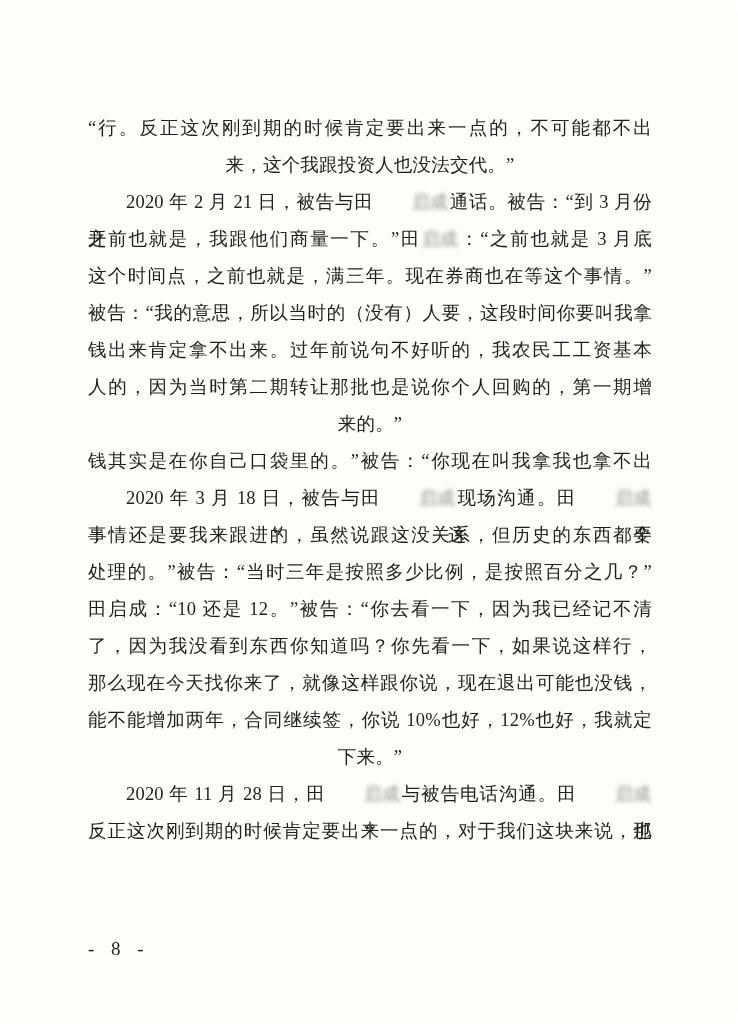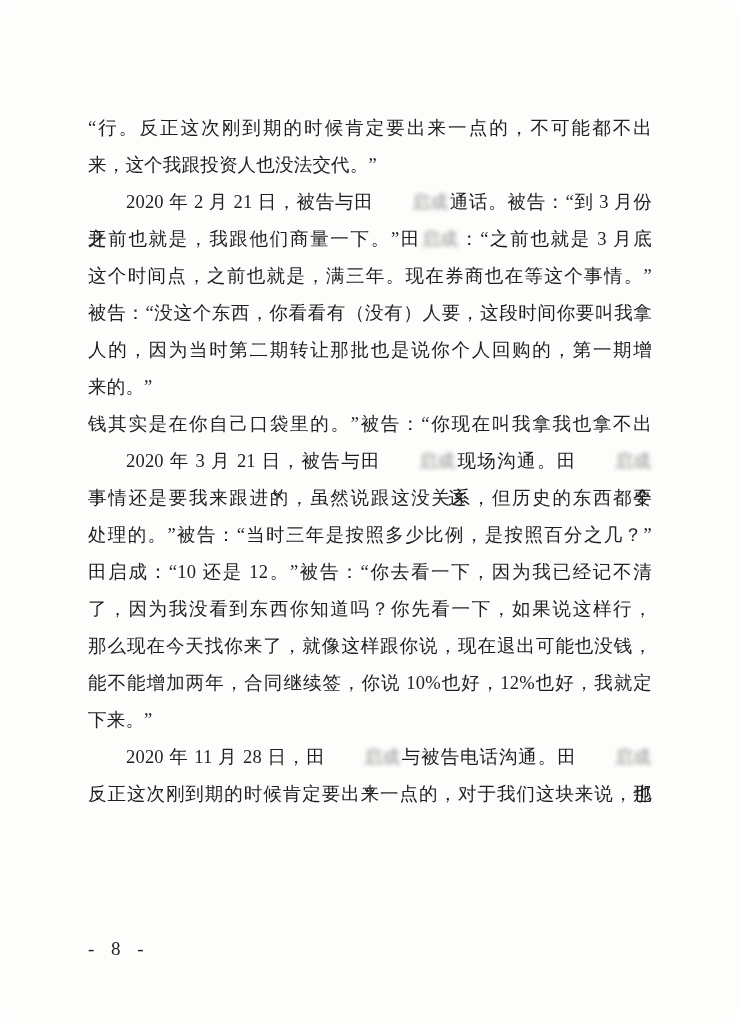--- a/index.html
+++ b/index.html
@@ -25,21 +25,21 @@
     width: 564px;
   }
   .line {
     margin: 0;
     padding: 0;
     height: 37px;
     line-height: 37px;
     font-size: 18.5px;
     letter-spacing: 0.2px;
     white-space: nowrap;
-    text-align: left;
+    text-align: center;
     color: #1e1e1e;
     -webkit-font-smoothing: antialiased;
   }
   .line.just {
     white-space: normal;
     text-align: justify;
     text-align-last: justify;
     text-justify: inter-character;
   }
   .line.indent {
@@ -64,25 +64,26 @@
 </head>
 <body>
 
 <div class="page">
   <main class="doc-body">
       <p class="line just"><span>“行。反正这次刚到期的时候肯定要出来一点的，不可能都不出</span></p>
       <p class="line"><span>来，这个我跟投资人也没法交代。”</span></p>
       <p class="line just indent"><span>2020 年 2 月 21 日，被告与田</span><span class="redacted">启成</span><span>通话。被告：“到 3 月份开</span></p>
       <p class="line just"><span>之前也就是，我跟他们商量一下。”田</span><span class="redacted">启成</span><span>：“之前也就是 3 月底</span></p>
       <p class="line just"><span>这个时间点，之前也就是，满三年。现在券商也在等这个事情。”</span></p>
-      <p class="line just"><span>被告：“没这个东西，你看看有（没有）人要，这段时间你要叫我拿</span></p>
+      <p class="line just"><span>被告：“我的意思，所以当时的（没有）人要，这段时间你要叫我拿</span></p>
+      <p class="line just"><span>钱出来肯定拿不出来。过年前说句不好听的，我农民工工资基本</span></p>
       <p class="line just"><span>人的，因为当时第二期转让那批也是说你个人回购的，第一期增</span></p>
       <p class="line"><span>来的。”</span></p>
       <p class="line just"><span>钱其实是在你自己口袋里的。”被告：“你现在叫我拿我也拿不出</span></p>
-      <p class="line just indent"><span>2020 年 3 月 21 日，被告与田</span><span class="redacted">启成</span><span>现场沟通。田</span><span class="redacted">启成</span><span>：“这个</span></p>
+      <p class="line just indent"><span>2020 年 3 月 18 日，被告与田</span><span class="redacted">启成</span><span>现场沟通。田</span><span class="redacted">启成</span><span>：“这个</span></p>
       <p class="line just"><span>事情还是要我来跟进的，虽然说跟这没关系，但历史的东西都要</span></p>
       <p class="line just"><span>处理的。”被告：“当时三年是按照多少比例，是按照百分之几？”</span></p>
       <p class="line just"><span>田启成：“10 还是 12。”被告：“你去看一下，因为我已经记不清</span></p>
       <p class="line just"><span>了，因为我没看到东西你知道吗？你先看一下，如果说这样行，</span></p>
       <p class="line just"><span>那么现在今天找你来了，就像这样跟你说，现在退出可能也没钱，</span></p>
       <p class="line just"><span>能不能增加两年，合同继续签，你说 10%也好，12%也好，我就定</span></p>
       <p class="line"><span>下来。”</span></p>
       <p class="line just indent"><span>2020 年 11 月 28 日，田</span><span class="redacted">启成</span><span>与被告电话沟通。田</span><span class="redacted">启成</span><span>：“那</span></p>
       <p class="line just"><span>反正这次刚到期的时候肯定要出来一点的，对于我们这块来说，也</span></p>
     </main>

